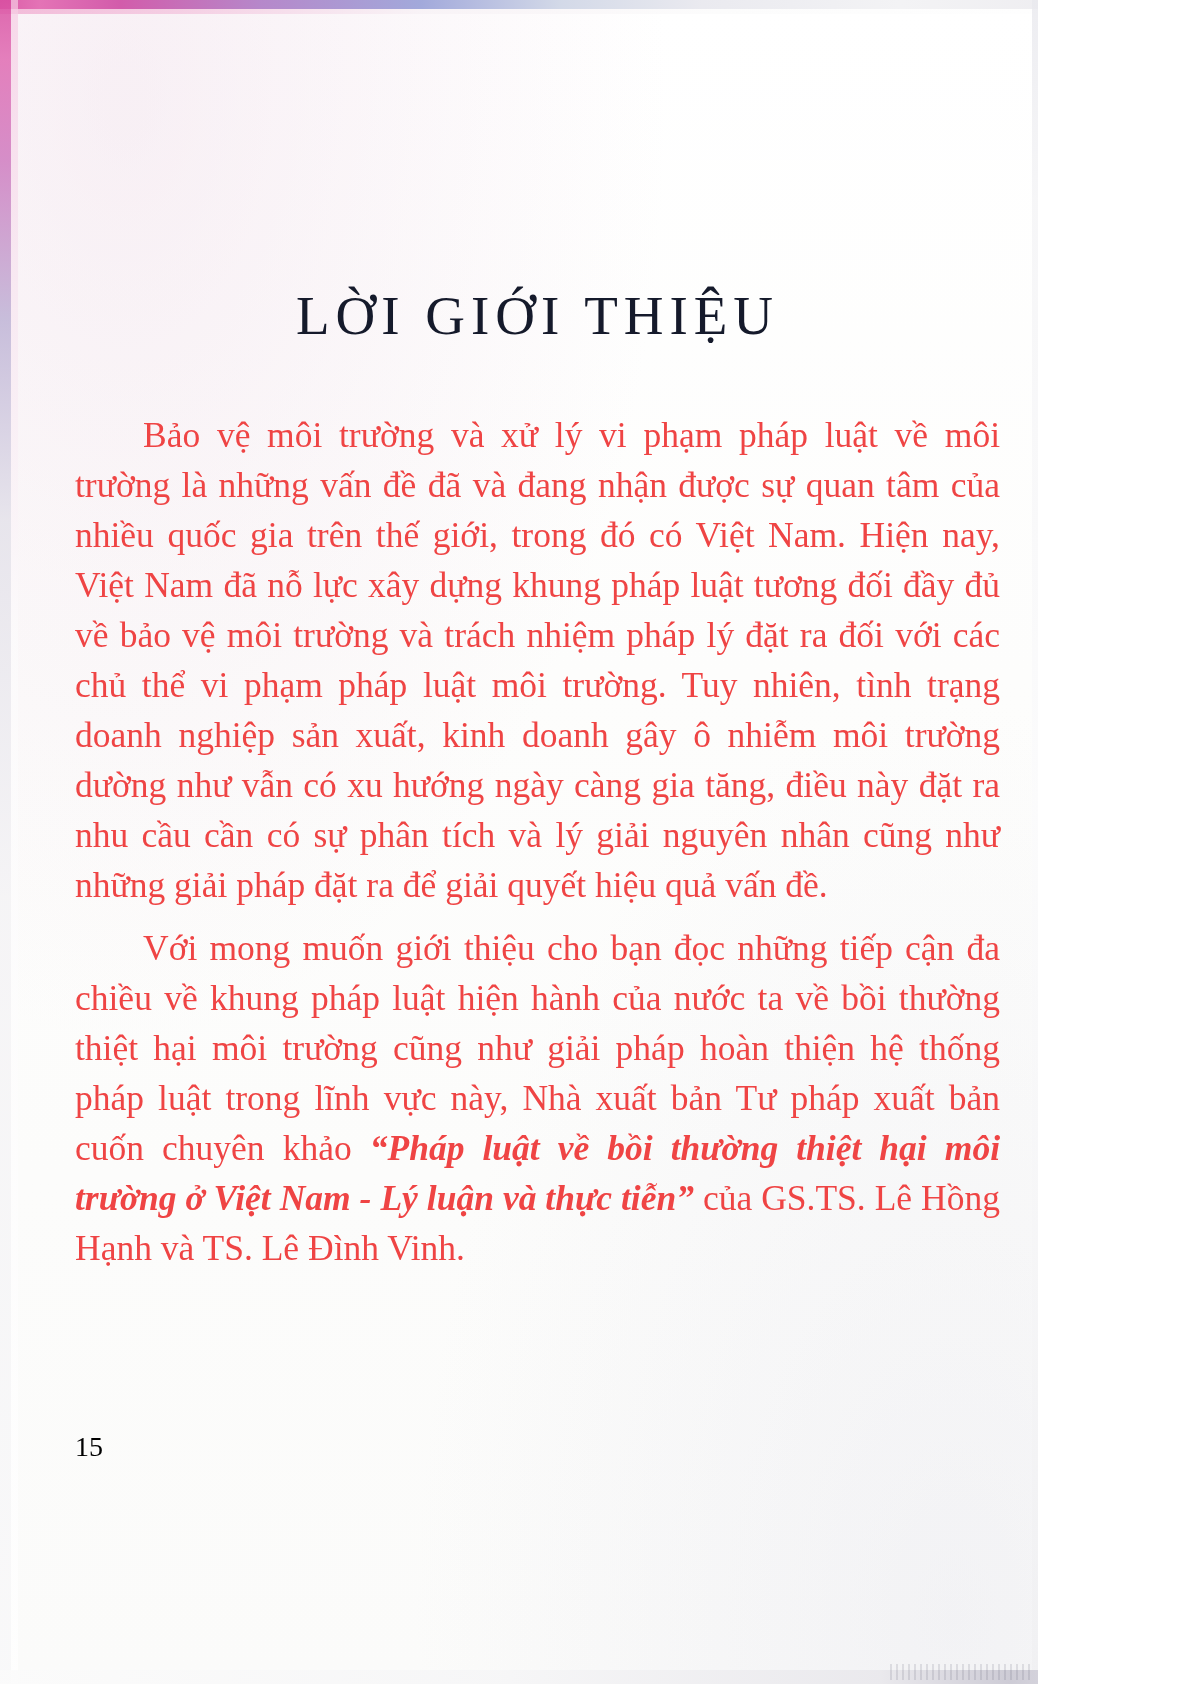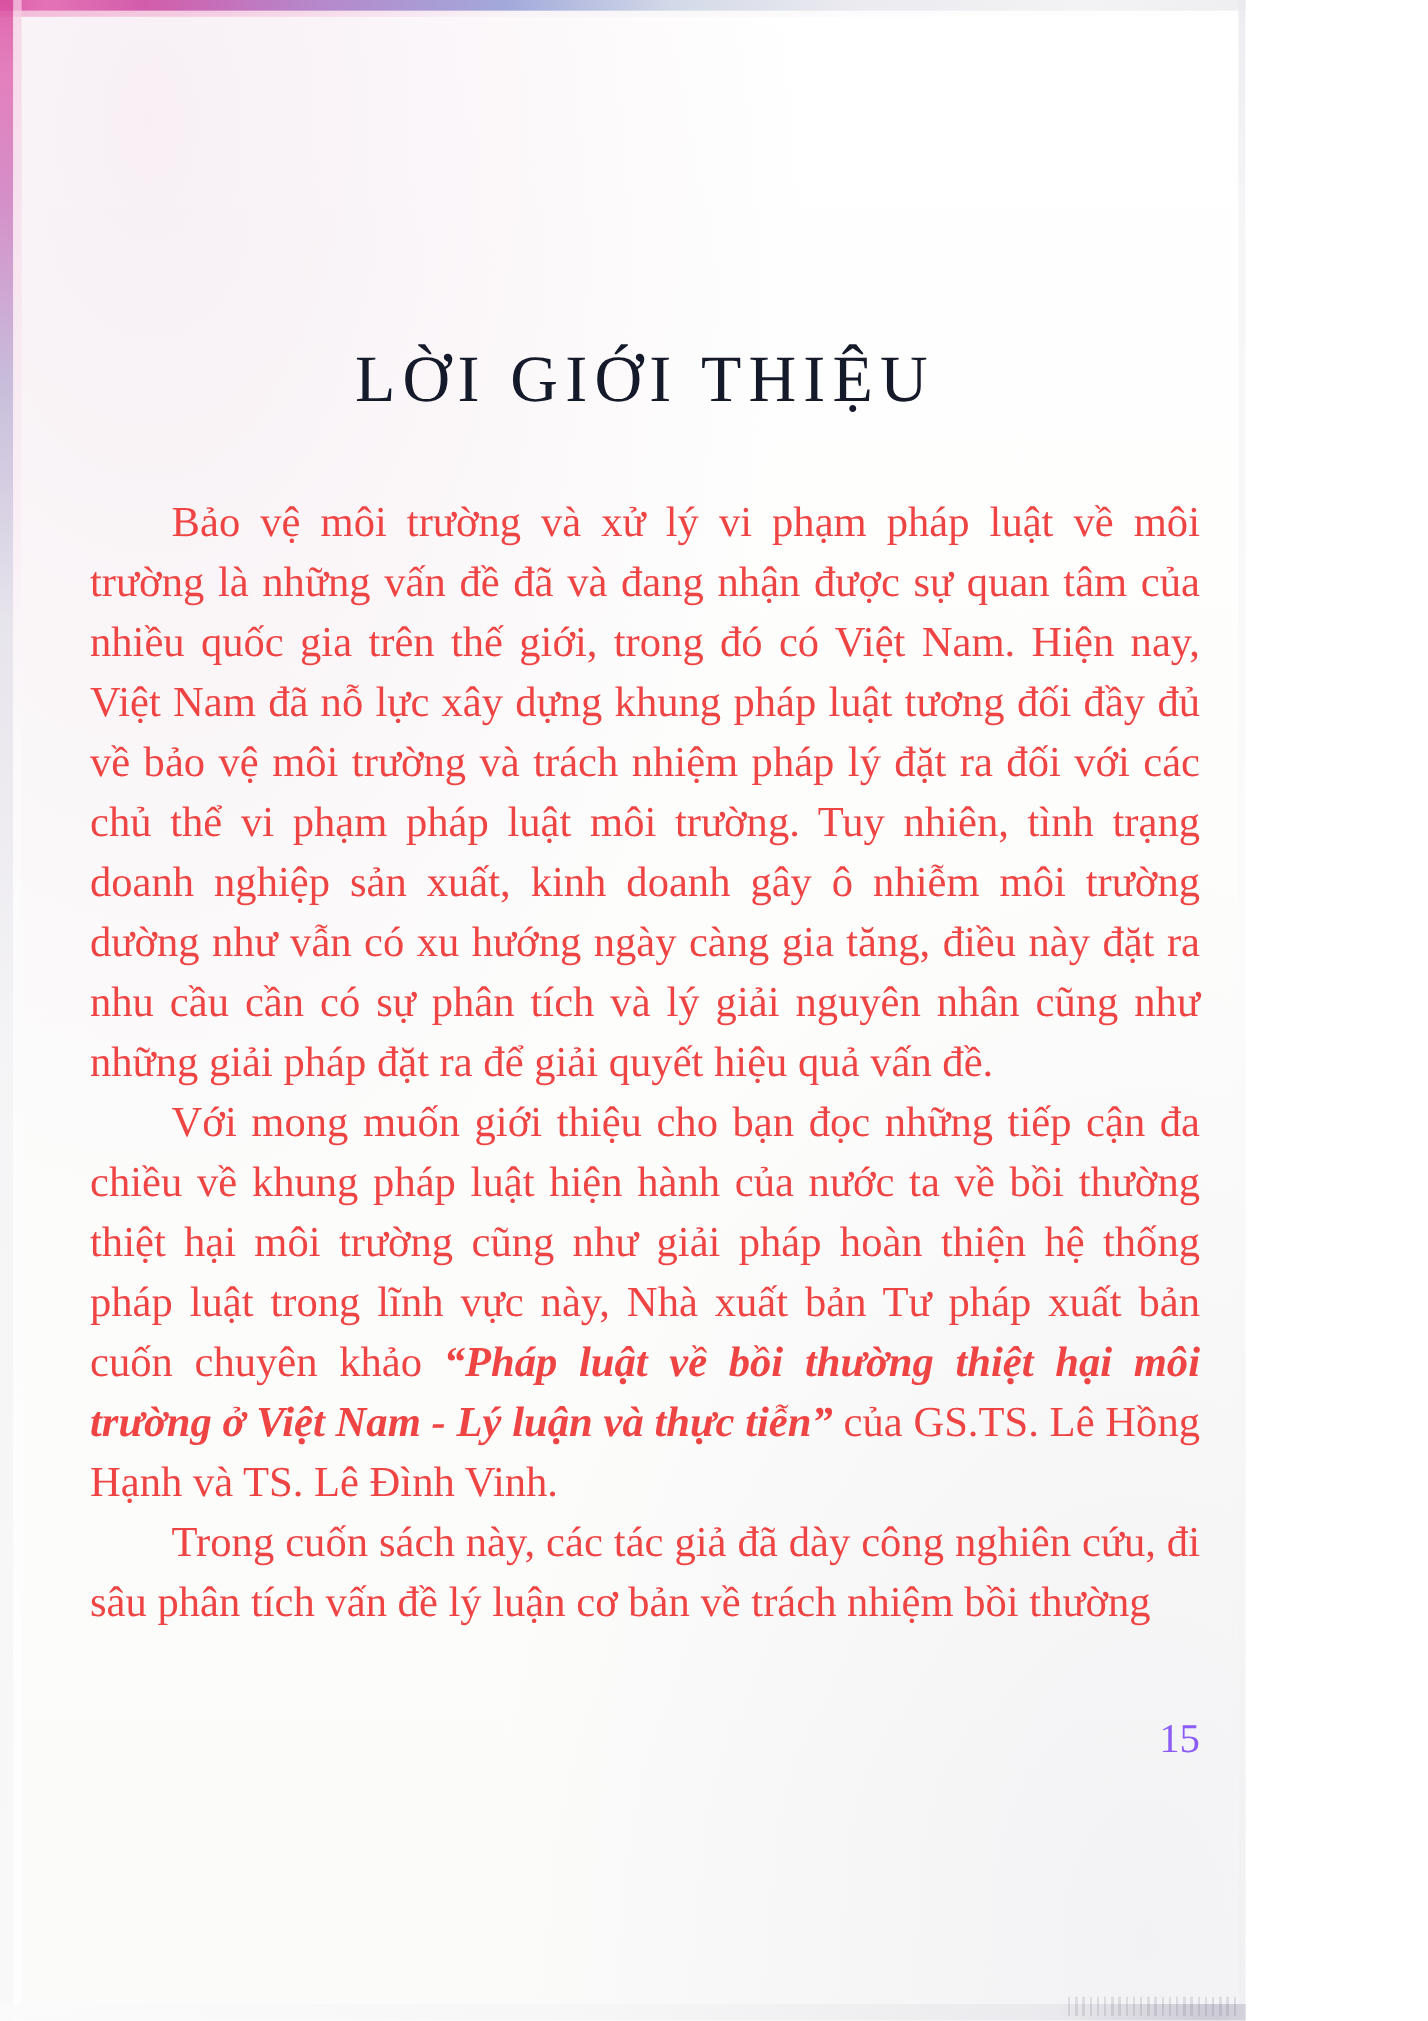--- a/index.html
+++ b/index.html
@@ -118,36 +118,35 @@
     margin: 0;
     text-align: justify;
     text-indent: 68px;
     font-size: 35.5px;
     line-height: 50px;
     color: #ef4444;
     -webkit-hyphens: none;
     hyphens: none;
   }
   p.para + p.para {
-    margin-top: 0px;
+    margin-top: 13px;
   }
   .booktitle {
     font-weight: bold;
     font-style: italic;
   }
 
   .page-number {
     position: absolute;
     right: 0;
     top: 1433px;
     width: 925px;
-    text-align: right;
-    font-size: 34px;
+    font-size: 28px;
     line-height: 1;
-    color: #8b5cf6;
+    color: #000000;
   }
 </style>
 </head>
 <body>
 
 <div class="page">
 
   <div class="paper-tint"></div>
   <div class="scan-edge-top"></div>
   <div class="scan-edge-top2"></div>
@@ -160,20 +159,19 @@
   <div class="content">
 
     <h1 class="page-title">LỜI GIỚI THIỆU</h1>
 
     <div class="body-text">
 
       <p class="para">Bảo vệ môi trường và xử lý vi phạm pháp luật về môi trường là những vấn đề đã và đang nhận được sự quan tâm của nhiều quốc gia trên thế giới, trong đó có Việt Nam. Hiện nay, Việt Nam đã nỗ lực xây dựng khung pháp luật tương đối đầy đủ về bảo vệ môi trường và trách nhiệm pháp lý đặt ra đối với các chủ thể vi phạm pháp luật môi trường. Tuy nhiên, tình trạng doanh nghiệp sản xuất, kinh doanh gây ô nhiễm môi trường dường như vẫn có xu hướng ngày càng gia tăng, điều này đặt ra nhu cầu cần có sự phân tích và lý giải nguyên nhân cũng như những giải pháp đặt ra để giải quyết hiệu quả vấn đề.</p>
 
       <p class="para"><span>Với mong muốn giới thiệu cho bạn đọc những tiếp cận đa chiều về khung pháp luật hiện hành của nước ta về bồi thường thiệt hại môi trường cũng như giải pháp hoàn thiện hệ thống pháp luật trong lĩnh vực này, Nhà xuất bản Tư pháp xuất bản cuốn chuyên khảo </span><span class="booktitle">“Pháp luật về bồi thường thiệt hại môi trường ở Việt Nam - Lý luận và thực tiễn”</span><span> của GS.TS. Lê Hồng Hạnh và TS. Lê Đình Vinh.</span></p>
 
-      <p class="para">Trong cuốn sách này, các tác giả đã dày công nghiên cứu, đi sâu phân tích vấn đề lý luận cơ bản về trách nhiệm bồi thường</p>
 
     </div>
 
     <div class="page-number">15</div>
 
   </div>
 </div>
 
 </body></html>

